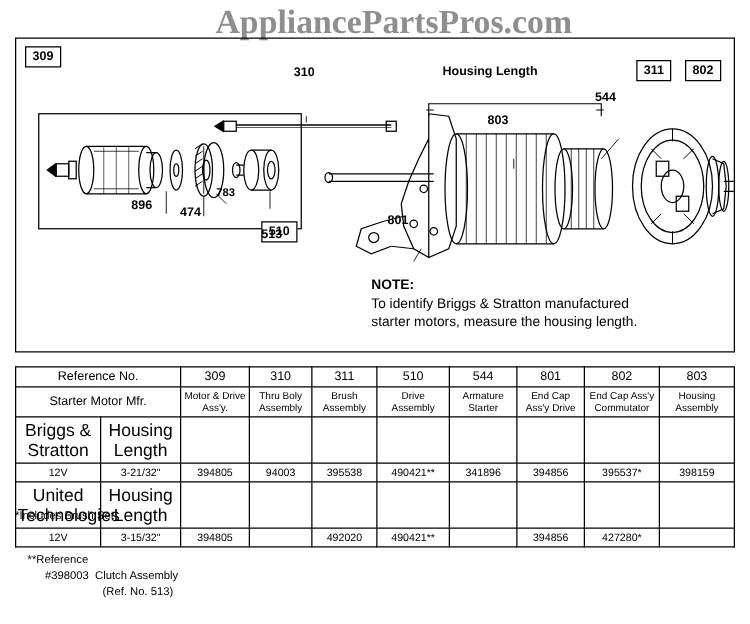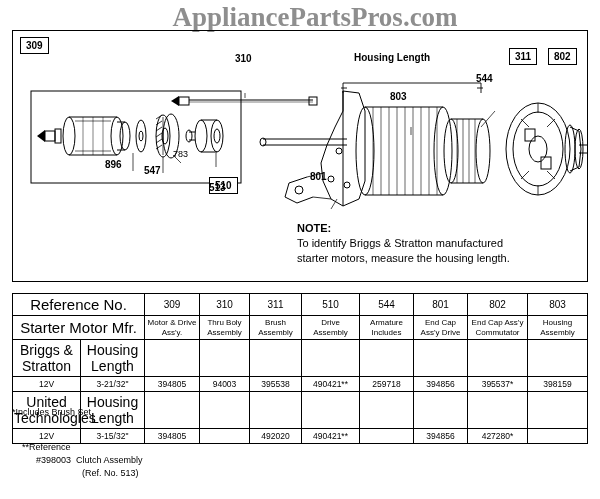--- a/index.html
+++ b/index.html
@@ -21,21 +21,21 @@
   .diagram{
     position:absolute;left:12px;top:30px;width:576px;height:252px;
     border:1px solid #000;box-sizing:border-box;
   }
   .tag{
     position:absolute;border:1px solid #000;background:#fff;
     font-size:10px;font-weight:bold;text-align:center;
     padding:2px 5px;line-height:11px;
   }
   .lbl{position:absolute;font-size:10px;font-weight:bold;}
-  .lblsm{position:absolute;font-size:9px;font-weight:normal;}
+  .lblsm{position:absolute;font-size:9px;font-weight:bold;}
   .note{
     position:absolute;left:284px;top:190px;width:285px;
     font-size:11px;line-height:15px;
   }
   .note .nt{font-weight:bold;font-size:11px;}
   svg{position:absolute;left:0;top:0;}
   
   table.parts{
     position:absolute;left:12px;top:293px;width:576px;
     border-collapse:collapse;
@@ -44,21 +44,21 @@
   }
   table.parts td,table.parts th{
     border:1px solid #000;
     text-align:center;
     vertical-align:middle;
     padding:2px 1px;
     font-weight:normal;
   }
   .hdrnum{font-weight:bold;font-size:10px;}
   .hdrdesc{font-size:8px;line-height:9.5px;}
-  .lefthdr{font-size:15px;}
+  .lefthdr{font-size:10px;}
   .mfr{font-size:14px;text-align:center;}
   .foot{
     position:absolute;left:12px;top:406px;font-size:9px;line-height:12px;
   }
   .foot2{
     position:absolute;left:12px;top:428px;font-size:9px;line-height:13px;
   }
   .foot2 .row{white-space:pre;}
   .ref{display:inline-block;}
 </style>
@@ -175,21 +175,21 @@
   <div class="tag" style="left:7px;top:6px;">309</div>
   <div class="lbl" style="left:222px;top:22px;">310</div>
   <div class="tag" style="left:496px;top:17px;">311</div>
   <div class="tag" style="left:535px;top:17px;">802</div>
   <div class="tag" style="left:196px;top:146px;">510</div>
   <div class="lbl" style="left:196px;top:123px;margin-top:28px;">513</div>
   <div class="lbl" style="left:463px;top:42px;">544</div>
   <div class="lblsm" style="left:160px;top:118px;">783</div>
   <div class="lbl" style="left:297px;top:140px;">801</div>
   <div class="lbl" style="left:377px;top:60px;">803</div>
-  <div class="lbl" style="left:131px;top:134px;">547</div>
+  <div class="lbl" style="left:131px;top:134px;">474</div>
   <div class="lbl" style="left:92px;top:128px;">896</div>
 
   <div class="lbl" style="left:341px;top:21px;font-size:10px;">Housing Length</div>
 
   <div class="note">
     <div class="nt">NOTE:</div>
     <div>To identify Briggs &amp; Stratton manufactured</div>
     <div>starter motors, measure the housing length.</div>
   </div>
 </div>
@@ -218,21 +218,21 @@
       <td class="hdrnum">801</td>
       <td class="hdrnum">802</td>
       <td class="hdrnum">803</td>
     </tr>
     <tr>
       <td colspan="2" class="lefthdr">Starter Motor Mfr.</td>
       <td class="hdrdesc">Motor &amp; Drive Ass'y.</td>
       <td class="hdrdesc">Thru Boly Assembly</td>
       <td class="hdrdesc">Brush Assembly</td>
       <td class="hdrdesc">Drive Assembly</td>
-      <td class="hdrdesc">Armature Includes</td>
+      <td class="hdrdesc">Armature Starter</td>
       <td class="hdrdesc">End Cap Ass'y Drive</td>
       <td class="hdrdesc">End Cap Ass'y Commutator</td>
       <td class="hdrdesc">Housing Assembly</td>
     </tr>
 
     <tr>
       <td class="mfr">Briggs &amp; Stratton</td>
       <td class="mfr">Housing Length</td>
       <td></td>
         <td></td>
@@ -243,21 +243,21 @@
       <td></td>
         <td></td>
     </tr>
     <tr>
       <td>12V</td>
       <td>3-21/32"</td>
       <td>394805</td>
       <td>94003</td>
       <td>395538</td>
       <td>490421**</td>
-      <td>259718</td>
+      <td>341896</td>
       <td>394856</td>
       <td>395537*</td>
       <td>398159</td>
     </tr>
 
     <tr>
       <td class="mfr">United Technologies</td>
       <td class="mfr">Housing Length</td>
       <td></td>
         <td></td>

